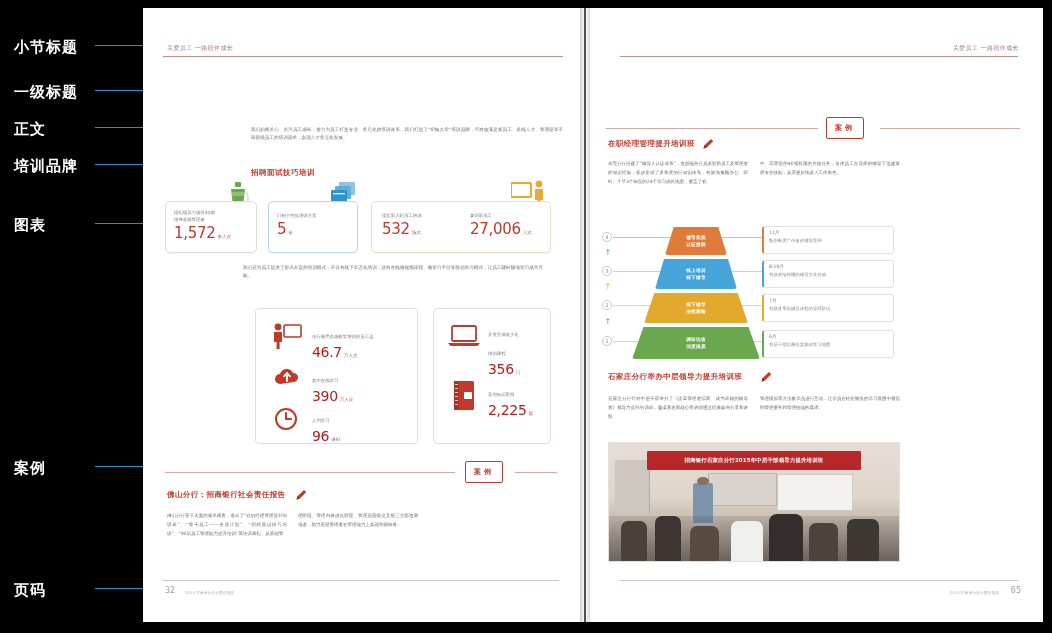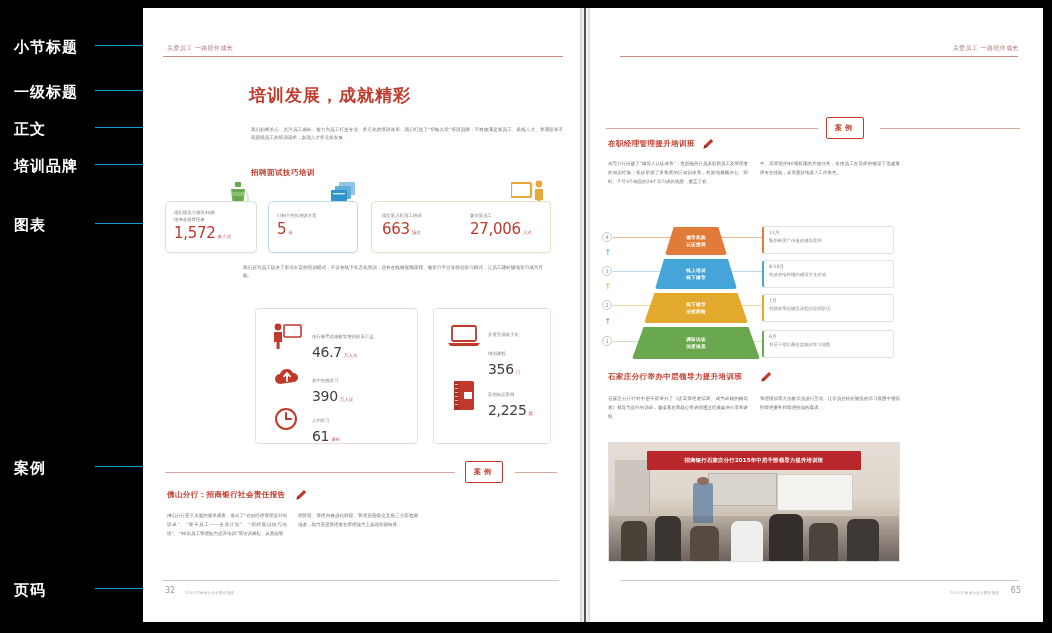--- a/index.html
+++ b/index.html
@@ -77,21 +77,21 @@
 
   
   .icn { position: absolute; }
 
   
   .metric-panel {
     position: absolute; background: #fff; border: 1px solid #eadada;
     border-radius: 4px;
   }
   .metric-cap { font-size: 4.4px; color: #7a7a7a; line-height: 1.5; }
-  .metric-num { font-size: 14px; color: #404040; letter-spacing: -.3px; }
+  .metric-num { font-size: 14px; color: #b91c1c; letter-spacing: -.3px; }
   .metric-unit { font-size: 4.5px; color: #b5544a; margin-left: 2px; }
 
   
   .case-badge {
     position: absolute; width: 38px; height: 22px;
     border: 1px solid #c0392b; border-radius: 2px;
     display: flex; align-items: center; justify-content: center;
     font-size: 7px; font-weight: 700; color: #c0392b; letter-spacing: 3px;
     background: #fff;
   }
@@ -180,21 +180,20 @@
     <div class="ann-dot" style="left:157px; top:586px"></div>
   </div>
 
   <div class="spread">
 
     <div class="page page-left">
 
       <div class="run-head" style="left:24px; top:36px">关爱员工 一路陪伴成长</div>
       <div class="run-rule" style="left:20px; top:48px; width:400px"></div>
 
-      <div class="h1-title">培训发展，成就精彩</div>
 
       <div class="body-par" style="left:108px; top:118px; width:312px">我们始终关心、关注员工成长，努力为员工打造专业、多元化的培训体系。我们打造了“招银大学”培训品牌，可有效满足新员工、条线人才、管理层等不同层级员工的培训需求，实现人才多元化发展。</div>
 
       <div class="h2-title" style="left:108px; top:160px">招聘面试技巧培训</div>
 
       <svg class="icn" style="left:84px; top:174px" width="22" height="26" viewBox="0 0 22 26">
         <rect x="8" y="0" width="6" height="5" rx="1" fill="#6aa84f"></rect>
         <path d="M4 7 h14 l-2 17 h-10 z" fill="#6aa84f"></path>
         <rect x="5" y="10" width="12" height="4" fill="#8cc06f"></rect>
         <path d="M18 9 q5 4 2 13" stroke="#cfe0c3" stroke-width="1.4" fill="none"></path>
@@ -222,21 +221,21 @@
       <div class="stat-card blue" style="left:125px; top:193px; width:90px; height:52px">
         <div style="padding:10px 8px 0 8px">
           <span class="stat-cap">订制个性化培训方案</span>
           <span class="stat-num">5</span><span class="stat-unit">份</span>
         </div>
       </div>
 
       <div class="stat-card orange" style="left:228px; top:193px; width:180px; height:52px">
         <div style="position:absolute; left:10px; top:10px; width:80px">
           <span class="stat-cap">组织新入职员工培训</span>
-          <span class="stat-num">663</span><span class="stat-unit">场次</span>
+          <span class="stat-num">532</span><span class="stat-unit">场次</span>
         </div>
         <div style="position:absolute; left:98px; top:10px; width:78px">
           <span class="stat-cap">参训新员工</span>
           <span class="stat-num">27,006</span><span class="stat-unit">人次</span>
         </div>
       </div>
 
       <div class="body-par" style="left:100px; top:256px; width:300px">我们还为员工提供了形式丰富的培训模式，不仅有线下常态化培训，还有在线微视频课程、微学习平台等移动学习模式，让员工随时随地学习成为可能。</div>
 
       <div class="metric-panel" style="left:112px; top:300px; width:163px; height:136px">
@@ -258,21 +257,21 @@
           <span class="metric-cap">其中在线学习</span>
           <div><span class="metric-num">390</span><span class="metric-unit">万人次</span></div>
         </div>
 
         <svg style="position:absolute; left:18px; top:98px" width="24" height="24" viewBox="0 0 24 24">
           <circle cx="12" cy="12" r="10" fill="none" stroke="#c0392b" stroke-width="2"></circle>
           <path d="M12 6 v6 h5" stroke="#c0392b" stroke-width="2" fill="none" stroke-linecap="round"></path>
         </svg>
         <div style="position:absolute; left:56px; top:98px; width:100px">
           <span class="metric-cap">人均学习</span>
-          <div><span class="metric-num">61</span><span class="metric-unit">课时</span></div>
+          <div><span class="metric-num">96</span><span class="metric-unit">课时</span></div>
         </div>
       </div>
 
       <div class="metric-panel" style="left:290px; top:300px; width:118px; height:136px">
         <svg style="position:absolute; left:14px; top:16px" width="32" height="22" viewBox="0 0 32 22">
           <rect x="4" y="1" width="24" height="15" rx="1.5" fill="none" stroke="#c0392b" stroke-width="1.8"></rect>
           <path d="M0 18 h32 l-2.5 3 h-27 z" fill="#c0392b"></path>
         </svg>
         <div style="position:absolute; left:54px; top:12px; width:62px">
           <span class="metric-cap" style="white-space:pre-line">开发完成电子化

